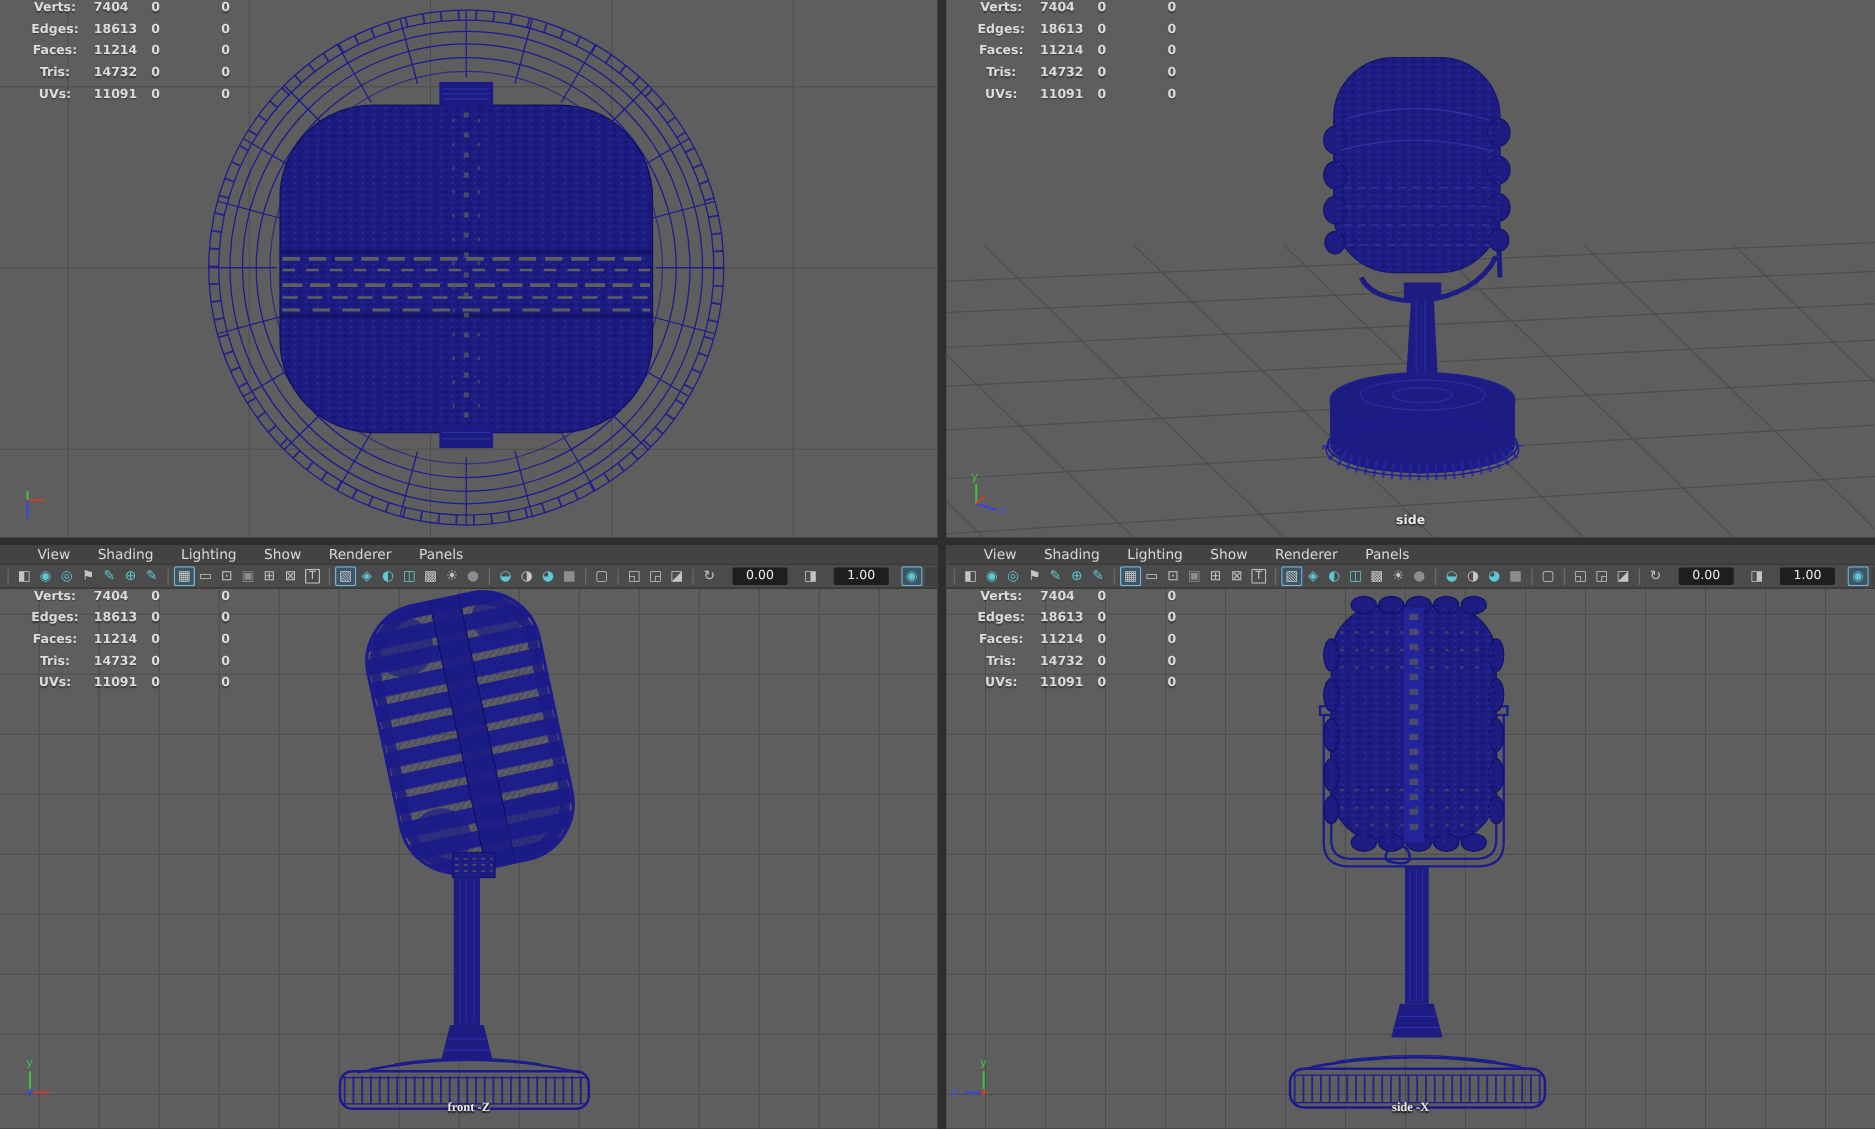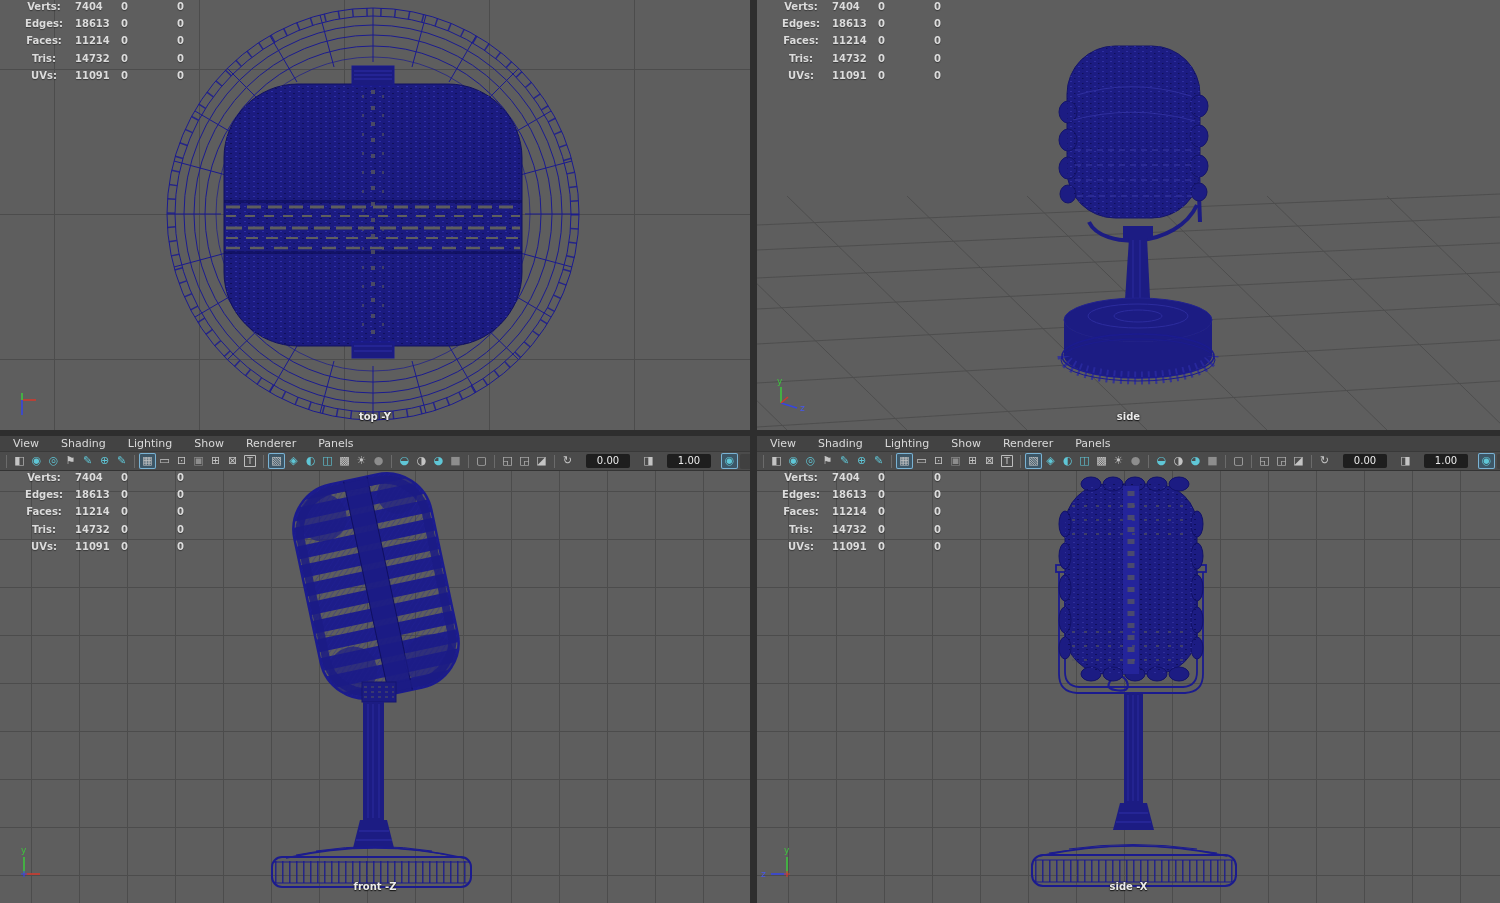--- a/index.html
+++ b/index.html
@@ -22,21 +22,21 @@
   }
   #vp-top{left:0;top:0;width:750px;height:430px;}
   #vp-persp{left:757px;top:0;width:743px;height:430px;}
   #vp-front{left:0;top:436px;width:750px;height:467px;}
   #vp-side{left:757px;top:436px;width:743px;height:467px;}
 
   .scene{position:absolute;left:0;top:0;z-index:1;}
 
   
   .menubar{position:relative;z-index:5;height:15px;background:#434343;border-bottom:1px solid #393939;
-    display:flex;align-items:center;padding-left:2px;font-size:11px;color:#d9d9d9;}
+    display:flex;align-items:center;padding-left:19px;font-size:11px;color:#d9d9d9;}
   .menu-item{padding:0 11px;line-height:15px;cursor:default;white-space:nowrap;}
   .toolbar{position:relative;z-index:5;height:18px;background:#4b4b4b;border-bottom:1px solid #343434;
     display:flex;align-items:center;padding:0 2px;}
   .tb-icon{width:17px;height:16px;line-height:15px;text-align:center;font-size:11px;border-radius:2px;flex:0 0 auto;}
   .tb-icon.active{background:#3d5666;box-shadow:inset 0 0 0 1px #7ab3d4;}
   .tb-icon.boxed{box-shadow:inset 0 0 0 1px #bdbdbd;width:12px;height:12px;line-height:12px;font-size:9px;margin:0 3px;border-radius:1px;}
   .c-gray{color:#c4c4c4}.c-teal{color:#5fc6d6}.c-dim{color:#8d8d8d}
   .tb-sep{width:1px;height:13px;background:#6b6b6b;margin:0 4px;flex:0 0 auto;}
   .tb-field{background:#1e1e1e;color:#ececec;font-size:10px;height:14px;line-height:14px;width:44px;
     text-align:center;border-radius:2px;margin:0 10px;flex:0 0 auto;}
@@ -47,21 +47,21 @@
   .hud{position:absolute;left:13px;z-index:4;font-size:10px;font-weight:bold;color:#dcdcdc;
     text-shadow:0 1px 1px rgba(0,0,0,.4);}
   .hud-top{top:-2px;}
   .hud-bottom{top:33px;}
   .hud-row{display:grid;grid-template-columns:62px 46px 56px 56px;height:17.2px;align-items:center;}
   .hud-label{text-align:center}.hud-value,.hud-zero{text-align:left}
 
   .vp-label{position:absolute;left:0;right:0;text-align:center;z-index:4;
     font-size:10px;font-weight:bold;color:#ececec;text-shadow:0 0 2px #1a1a1a,0 1px 1px #1a1a1a;}
   .vp-label.lab-top{top:411px;}
-  .vp-label.lab-bottom{top:445px;}
+  .vp-label.lab-bottom{top:445px;font-family:Liberation Serif, serif;}
 </style>
 </head>
 <body>
 
 <div class="vp grid-lg" id="vp-top">
   <svg class="scene" width="750" height="430" viewBox="0 0 750 430">
     <defs>
       <pattern id="speckT" width="9" height="5" patternUnits="userSpaceOnUse">
         <rect x="1" y="1" width="2" height="1" fill="#3434b2"></rect>
         <rect x="5" y="3" width="2" height="1" fill="#0d0d52"></rect>
@@ -137,21 +137,20 @@
         <span class="hud-zero">0</span>
       </div>
 
       <div class="hud-row">
         <span class="hud-label">UVs:</span>
         <span class="hud-value">11091</span>
         <span class="hud-zero">0</span>
         <span class="hud-zero">0</span>
       </div>
     </div>
-  <div class="vp-label lab-top">top -Y</div>
 </div>
 
 <div class="vp" id="vp-persp">
   <svg class="scene" width="743" height="430" viewBox="0 0 743 430">
     <defs>
       <pattern id="speckP" width="8" height="5" patternUnits="userSpaceOnUse">
         <rect x="1" y="1" width="2" height="1" fill="#3232aa"></rect>
         <rect x="5" y="3" width="1.5" height="1" fill="#0c0c50"></rect>
       </pattern>
     </defs>

